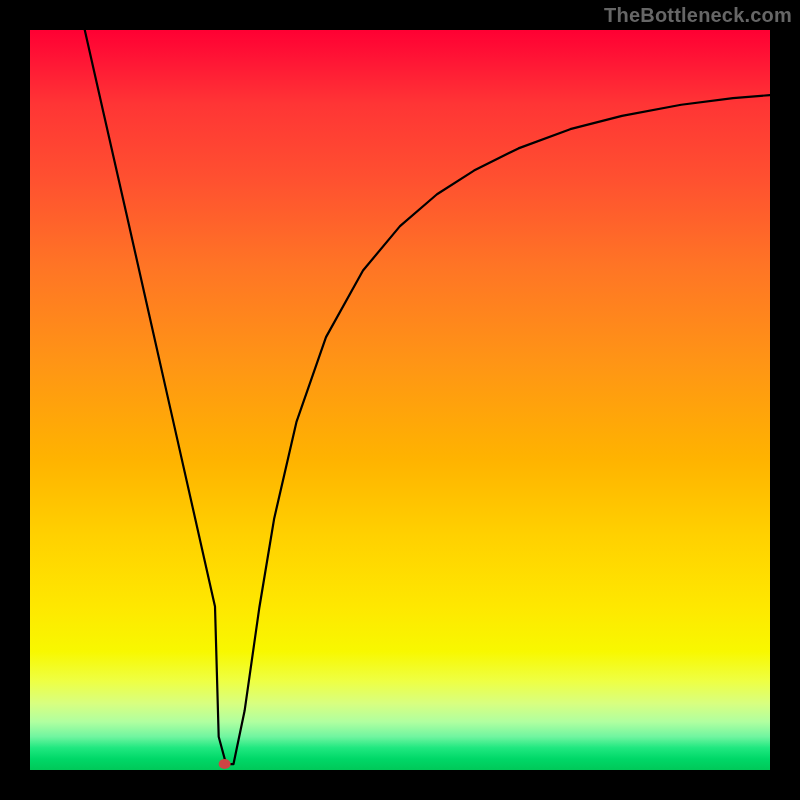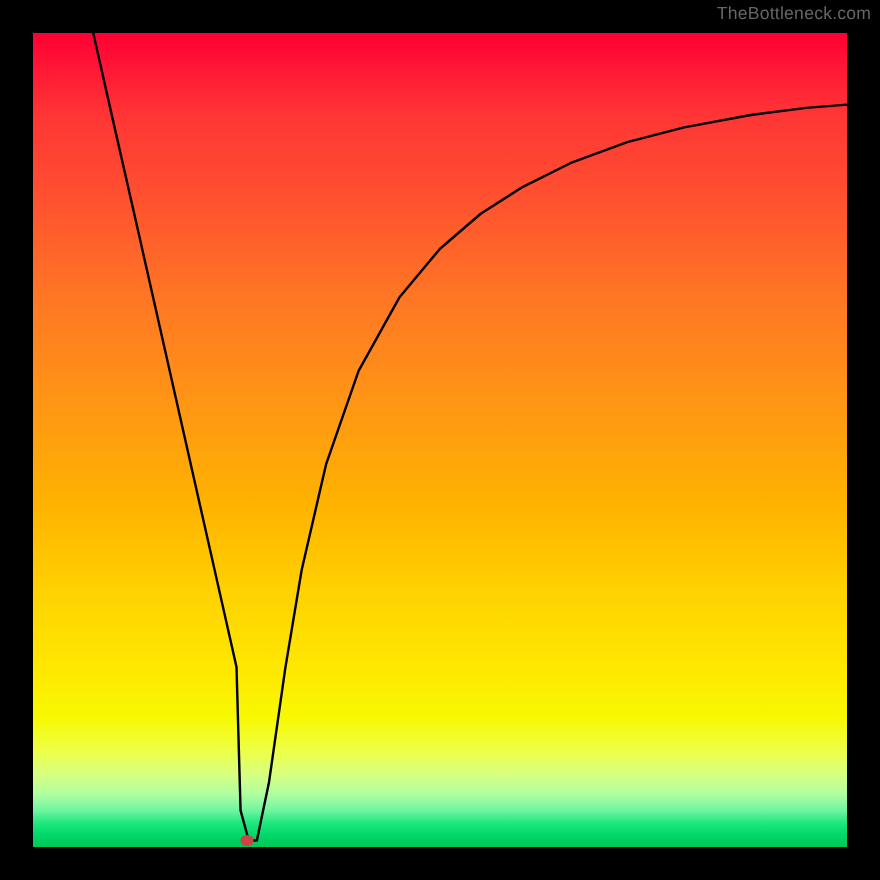--- a/index.html
+++ b/index.html
@@ -15,22 +15,22 @@
     position: relative;
     width: 800px;
     height: 800px;
     background: #000;
   }
   .watermark {
     position: absolute;
     top: 4px;
     right: 8px;
     color: #666666;
-    font-size: 16px;
-    font-weight: 400;
+    font-size: 20px;
+    font-weight: 700;
     letter-spacing: 0.2px;
     z-index: 5;
   }
   .plot-area {
     position: absolute;
     left: 30px;
     top: 30px;
     width: 740px;
     height: 740px;
     overflow: hidden;

